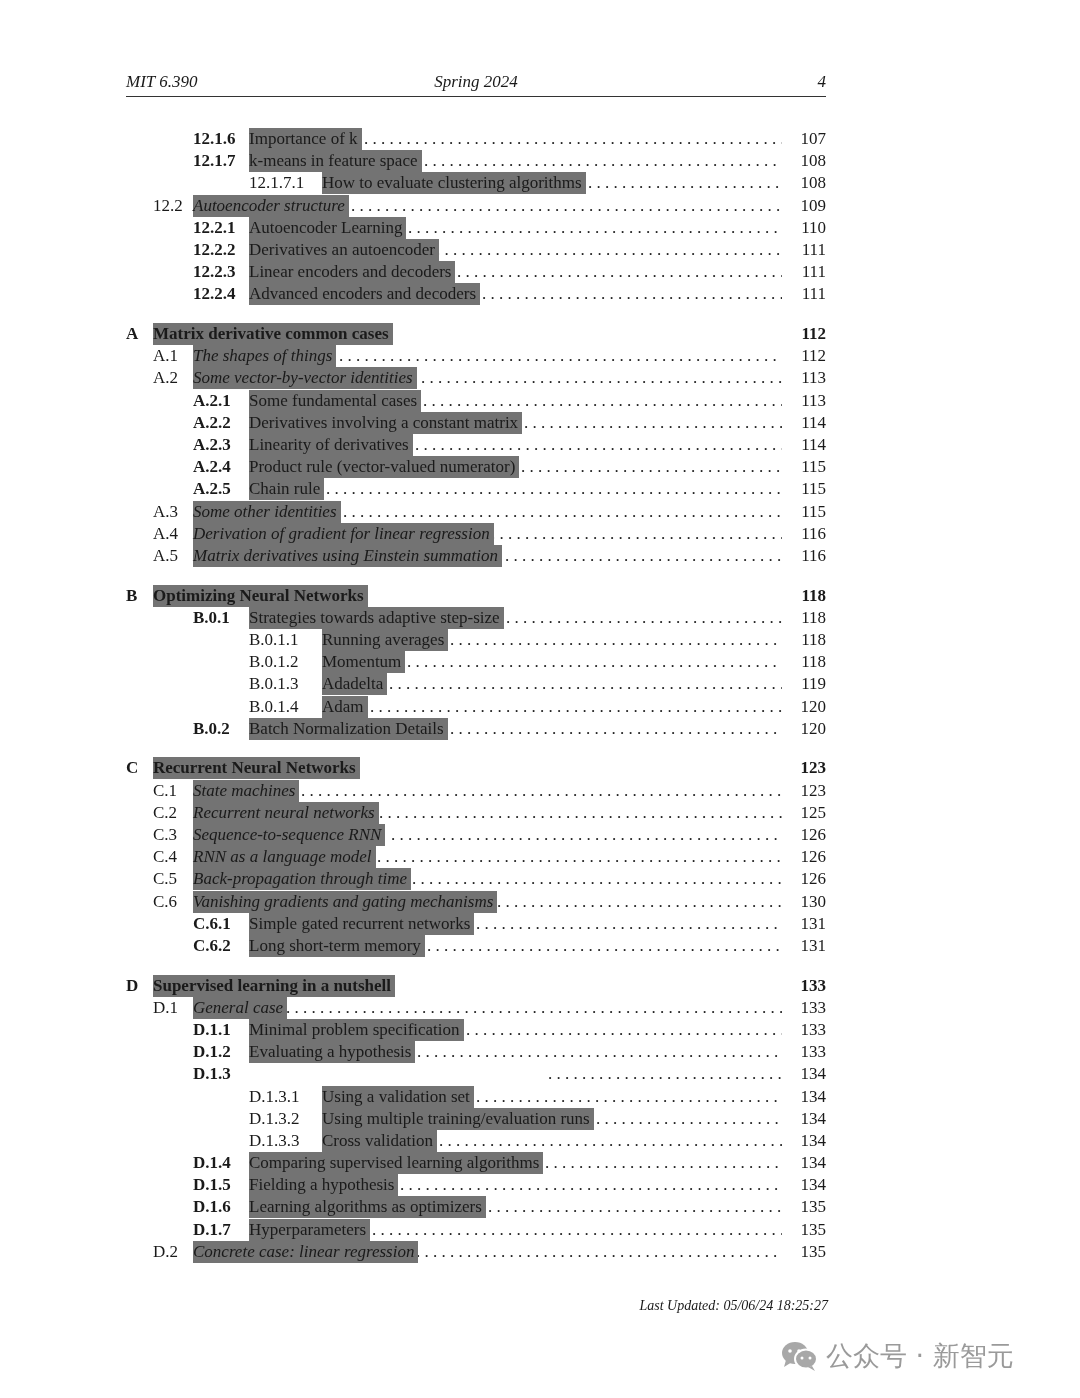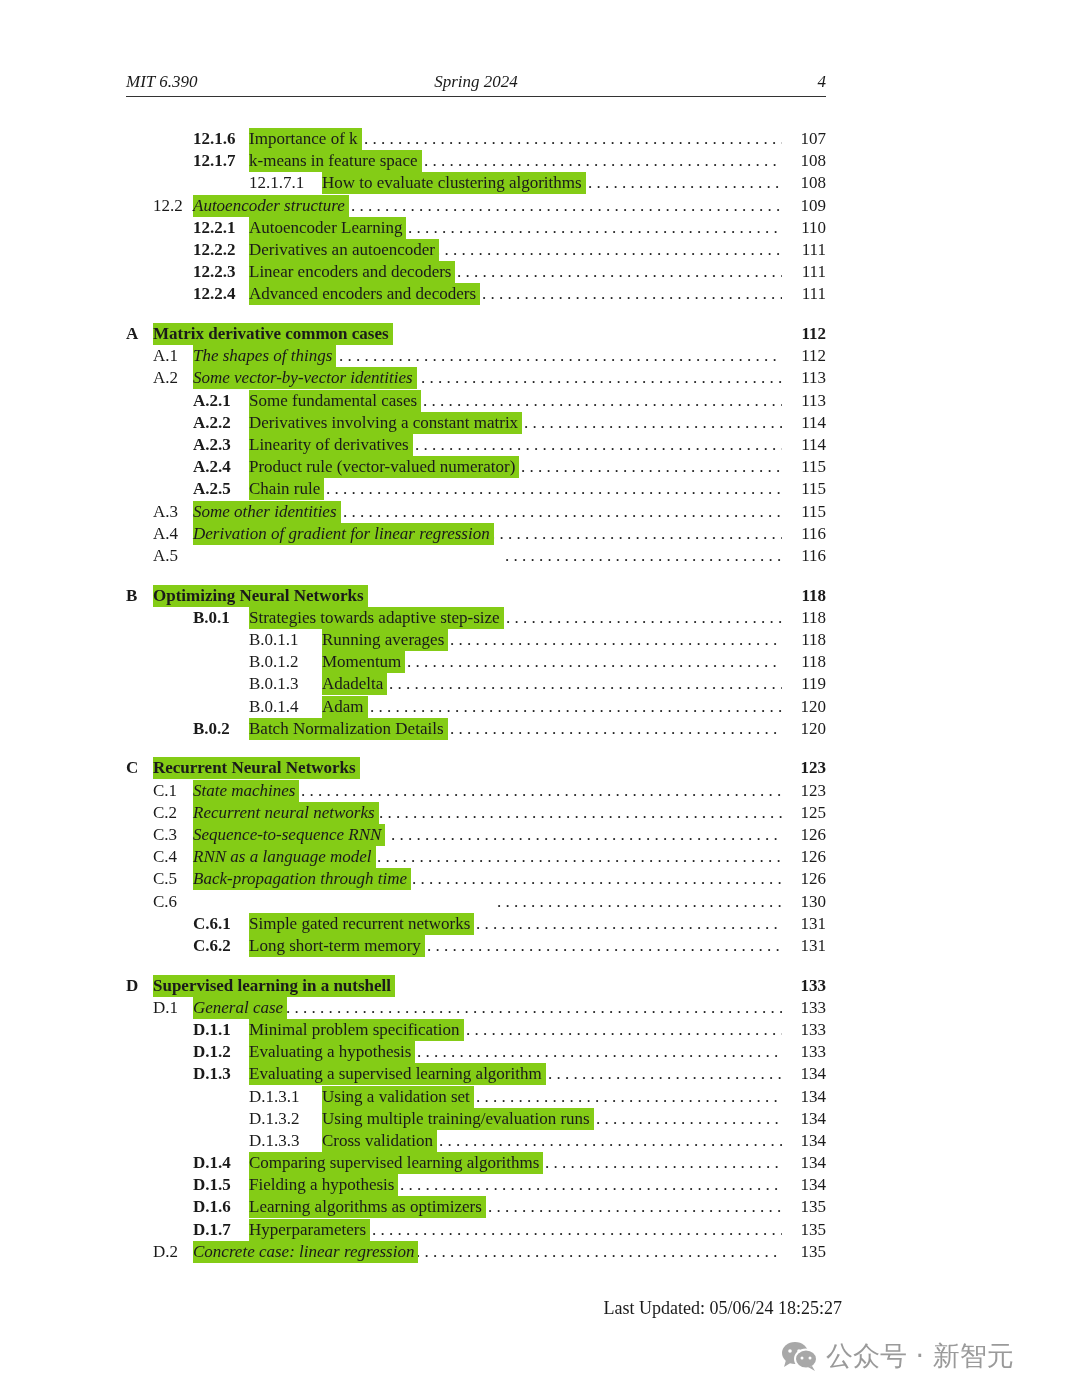--- a/index.html
+++ b/index.html
@@ -7,39 +7,39 @@
          font-family: "Liberation Serif", "DejaVu Serif", serif; color: #1a1a1a; }
   .header { position: absolute; left: 126px; top: 72px; width: 700px; height: 24px;
             border-bottom: 1px solid #333; font-style: italic; font-size: 17px; }
   .header .left { position: absolute; left: 0; top: 0; }
   .header .center { position: absolute; left: 0; right: 0; top: 0; text-align: center; }
   .header .right { position: absolute; right: 0; top: 0; }
 
   .toc { position: absolute; left: 126px; top: 128px; width: 700px; }
   .row { position: relative; height: 22.2px; line-height: 22px; font-size: 17px; white-space: nowrap; }
   .row .num { position: absolute; top: 0; }
-  .row .title { position: absolute; top: 0; background: #84cc16; padding-right: 4px; }
+  .row .title { position: absolute; top: 0; background: #737373; padding-right: 4px; }
   .row .dots { position: absolute; top: 0; right: 44px; overflow: hidden; color: #222;
                letter-spacing: 0; text-align: right; }
   .row .page { position: absolute; right: 0; top: 0; background: #fff; padding-left: 6px; text-align: right; }
 
   
   .lv0 .num { left: 0; font-weight: bold; }
   .lv0 .title { left: 27px; font-weight: bold; text-align: right; }
   .lv0 .page { font-weight: bold; }
   .lv1 .num { left: 27px; }
   .lv1 .title { left: 67px; font-style: italic; }
   .lv2 .num { left: 67px; font-weight: bold; }
   .lv2 .title { left: 123px; }
   .lv3 .num { left: 123px; }
   .lv3 .title { left: 196px; }
 
   .gap { height: 17.5px; }
 
-  .footer { position: absolute; right: 238px; top: 1298px; font-size: 18px; }
+  .footer { position: absolute; right: 252px; top: 1298px; font-style: italic; font-size: 14px; }
   .watermark { position: absolute; left: 780px; top: 1338px; font-family: "DejaVu Sans", sans-serif;
                font-size: 27px; color: #9a9a9a; display: flex; align-items: center; gap: 6px; }
   .watermark .wechat { width: 40px; height: 32px; position: relative; }
 </style>
 </head>
 <body>
 
 <div class="header">
   <span class="left">MIT 6.390</span>
   <span class="center">Spring 2024</span>
@@ -151,20 +151,21 @@
     </div>
     <div class="row lv1">
       <span class="dots" style="left: 365px;"> . . . . . . . . . . . . . . . . . . . . . . . . . . . . . . . . . . . . . . . . . . . . . . . . . . . . . . . . . . . . . . . . . . . . . . . . . . . . . . . . . . . . . . . . . . . . . . . . . . . . . . . . . . . . . . . . . . . . . . . .</span>
       <span class="num">A.4</span>
       <span class="title">Derivation of gradient for linear regression</span>
       <span class="page">116</span>
     </div>
     <div class="row lv1">
       <span class="dots" style="left: 379px;"> . . . . . . . . . . . . . . . . . . . . . . . . . . . . . . . . . . . . . . . . . . . . . . . . . . . . . . . . . . . . . . . . . . . . . . . . . . . . . . . . . . . . . . . . . . . . . . . . . . . . . . . . . . . . . . . . . . . . . . . .</span>
       <span class="num">A.5</span>
+      <span class="title">Matrix derivatives using Einstein summation</span>
       <span class="page">116</span>
     </div>
     <div class="gap"></div>
     <div class="row lv0">
       <span class="num">B</span>
       <span class="title">Optimizing Neural Networks</span>
       <span class="page">118</span>
     </div>
     <div class="row lv2">
       <span class="dots" style="left: 380px;"> . . . . . . . . . . . . . . . . . . . . . . . . . . . . . . . . . . . . . . . . . . . . . . . . . . . . . . . . . . . . . . . . . . . . . . . . . . . . . . . . . . . . . . . . . . . . . . . . . . . . . . . . . . . . . . . . . . . . . . . .</span>
@@ -234,20 +235,21 @@
     </div>
     <div class="row lv1">
       <span class="dots" style="left: 286px;"> . . . . . . . . . . . . . . . . . . . . . . . . . . . . . . . . . . . . . . . . . . . . . . . . . . . . . . . . . . . . . . . . . . . . . . . . . . . . . . . . . . . . . . . . . . . . . . . . . . . . . . . . . . . . . . . . . . . . . . . .</span>
       <span class="num">C.5</span>
       <span class="title">Back-propagation through time</span>
       <span class="page">126</span>
     </div>
     <div class="row lv1">
       <span class="dots" style="left: 371px;"> . . . . . . . . . . . . . . . . . . . . . . . . . . . . . . . . . . . . . . . . . . . . . . . . . . . . . . . . . . . . . . . . . . . . . . . . . . . . . . . . . . . . . . . . . . . . . . . . . . . . . . . . . . . . . . . . . . . . . . . .</span>
       <span class="num">C.6</span>
+      <span class="title">Vanishing gradients and gating mechanisms</span>
       <span class="page">130</span>
     </div>
     <div class="row lv2">
       <span class="dots" style="left: 350px;"> . . . . . . . . . . . . . . . . . . . . . . . . . . . . . . . . . . . . . . . . . . . . . . . . . . . . . . . . . . . . . . . . . . . . . . . . . . . . . . . . . . . . . . . . . . . . . . . . . . . . . . . . . . . . . . . . . . . . . . . .</span>
       <span class="num">C.6.1</span>
       <span class="title">Simple gated recurrent networks</span>
       <span class="page">131</span>
     </div>
     <div class="row lv2">
       <span class="dots" style="left: 301px;"> . . . . . . . . . . . . . . . . . . . . . . . . . . . . . . . . . . . . . . . . . . . . . . . . . . . . . . . . . . . . . . . . . . . . . . . . . . . . . . . . . . . . . . . . . . . . . . . . . . . . . . . . . . . . . . . . . . . . . . . .</span>
@@ -275,21 +277,20 @@
     </div>
     <div class="row lv2">
       <span class="dots" style="left: 291px;"> . . . . . . . . . . . . . . . . . . . . . . . . . . . . . . . . . . . . . . . . . . . . . . . . . . . . . . . . . . . . . . . . . . . . . . . . . . . . . . . . . . . . . . . . . . . . . . . . . . . . . . . . . . . . . . . . . . . . . . . .</span>
       <span class="num">D.1.2</span>
       <span class="title">Evaluating a hypothesis</span>
       <span class="page">133</span>
     </div>
     <div class="row lv2">
       <span class="dots" style="left: 422px;"> . . . . . . . . . . . . . . . . . . . . . . . . . . . . . . . . . . . . . . . . . . . . . . . . . . . . . . . . . . . . . . . . . . . . . . . . . . . . . . . . . . . . . . . . . . . . . . . . . . . . . . . . . . . . . . . . . . . . . . . .</span>
       <span class="num">D.1.3</span>
-      <span class="title">Evaluating a supervised learning algorithm</span>
       <span class="page">134</span>
     </div>
     <div class="row lv3">
       <span class="dots" style="left: 350px;"> . . . . . . . . . . . . . . . . . . . . . . . . . . . . . . . . . . . . . . . . . . . . . . . . . . . . . . . . . . . . . . . . . . . . . . . . . . . . . . . . . . . . . . . . . . . . . . . . . . . . . . . . . . . . . . . . . . . . . . . .</span>
       <span class="num">D.1.3.1</span>
       <span class="title">Using a validation set</span>
       <span class="page">134</span>
     </div>
     <div class="row lv3">
       <span class="dots" style="left: 470px;"> . . . . . . . . . . . . . . . . . . . . . . . . . . . . . . . . . . . . . . . . . . . . . . . . . . . . . . . . . . . . . . . . . . . . . . . . . . . . . . . . . . . . . . . . . . . . . . . . . . . . . . . . . . . . . . . . . . . . . . . .</span>

